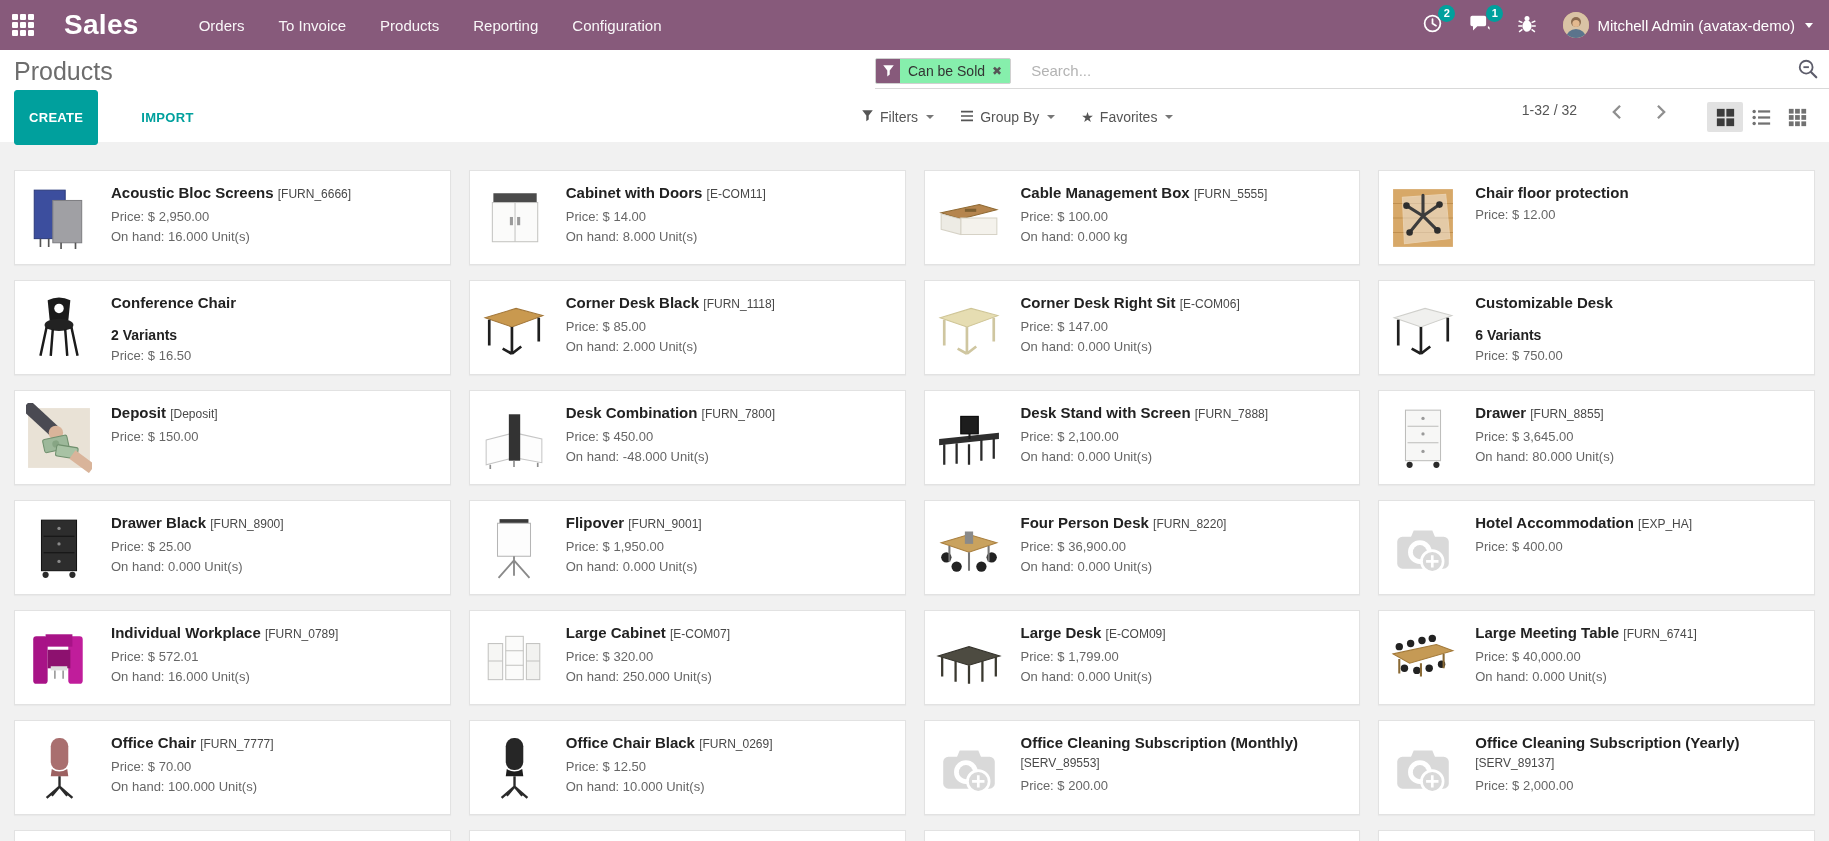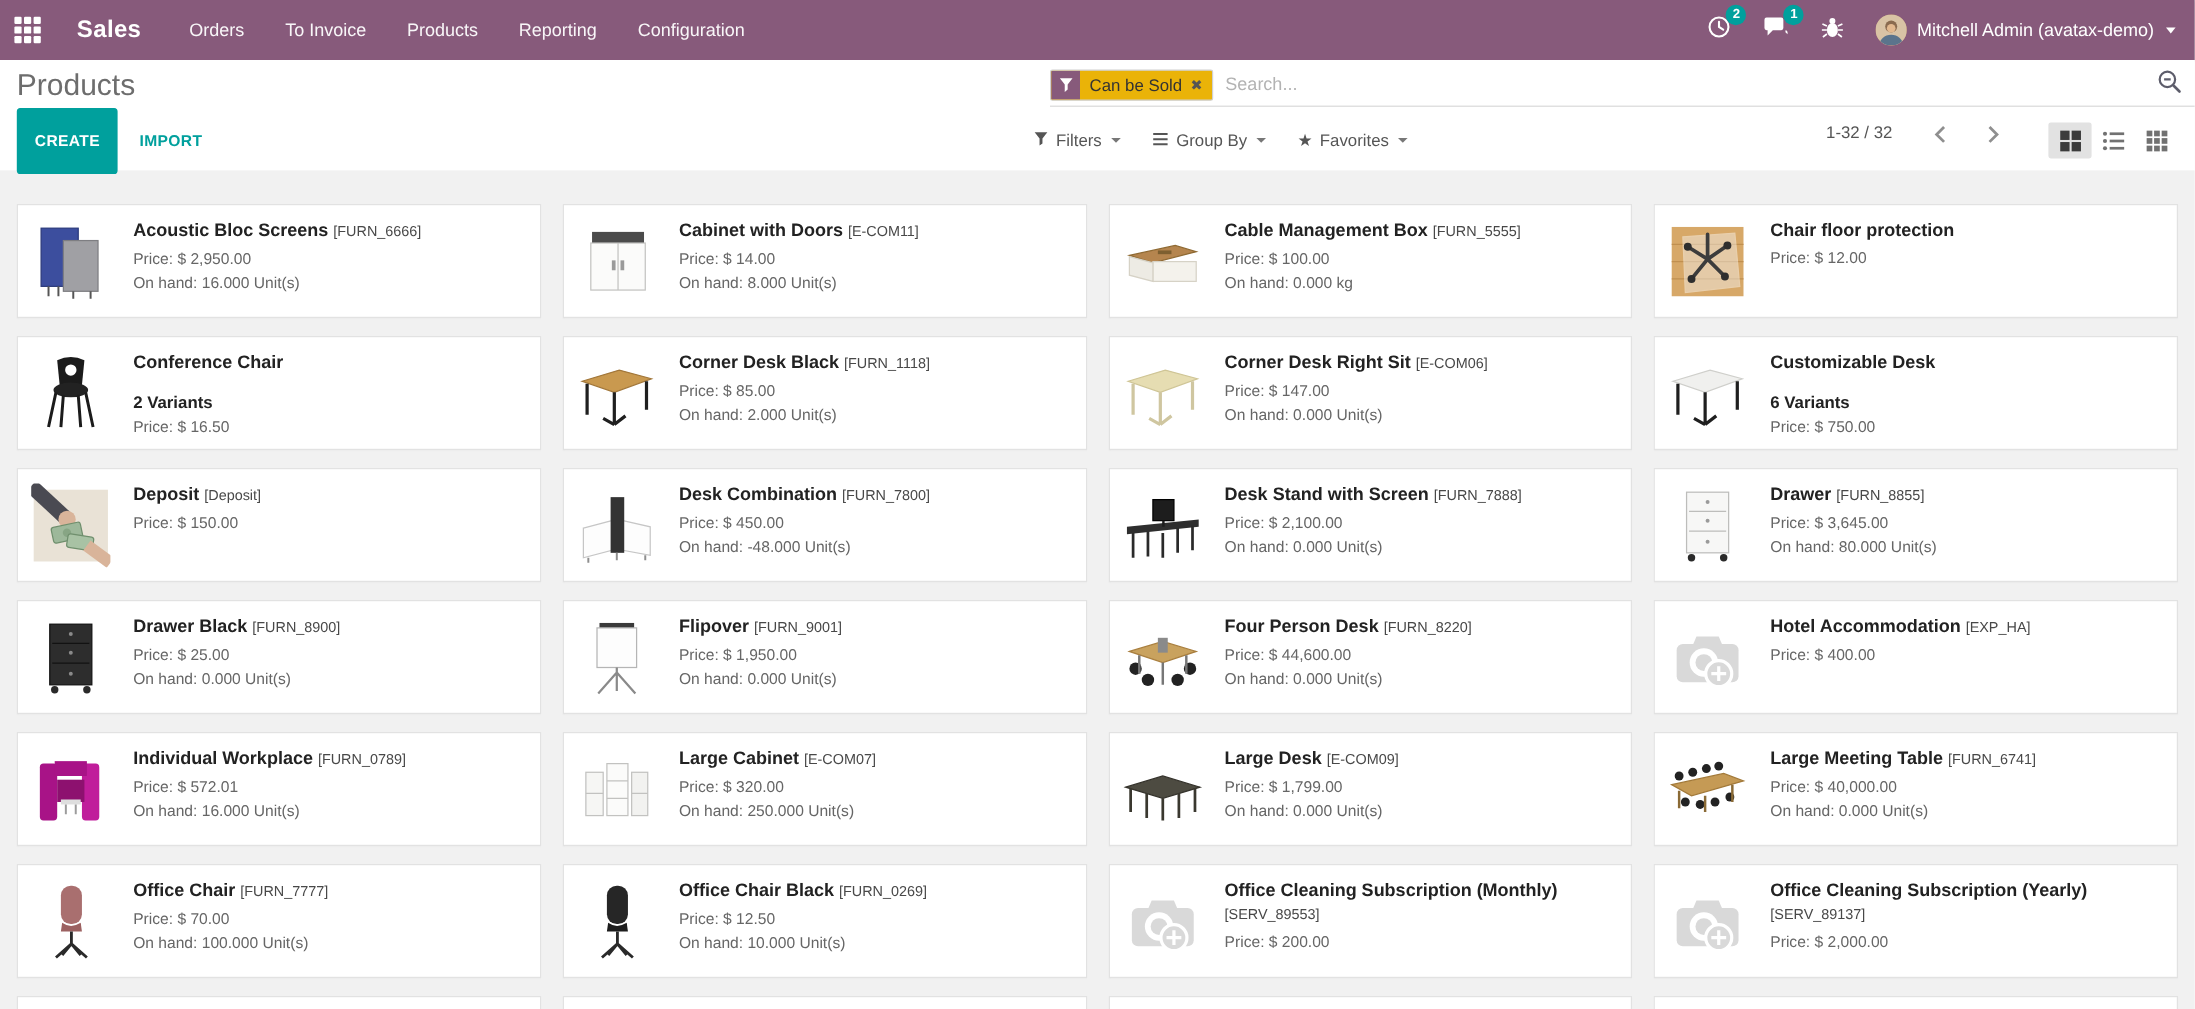--- a/index.html
+++ b/index.html
@@ -5,55 +5,55 @@
   * { box-sizing: border-box; margin: 0; padding: 0; }
   html,body { width:1829px; height:841px; overflow:hidden; }
   body { font-family:"Liberation Sans", "DejaVu Sans", sans-serif; background:#fff; }
 
   
   .navbar { height:50px; background:var(--c-navbar,#875a7b); display:flex; align-items:center;
             color:#fff; padding:0 16px 0 12px; box-shadow:0 1px 2px rgba(0,0,0,.2); }
   .apps-grid { width:22px; height:22px; display:grid; grid-template-columns:repeat(3,6px);
                grid-template-rows:repeat(3,6px); gap:2px; cursor:pointer; margin-right:30px; }
   .apps-grid span { background:#fff; border-radius:1px; }
-  .brand { font-size:20px; font-weight:bold; margin-right:40px; letter-spacing:.3px; cursor:pointer; }
+  .brand { font-size:28px; font-weight:bold; margin-right:60px; letter-spacing:.3px; cursor:pointer; }
   .menu { display:flex; gap:34px; font-size:15px; }
   .menu .item { cursor:pointer; opacity:.95; padding:6px 0; }
   .nav-right { margin-left:auto; display:flex; align-items:center; gap:26px; }
   .icon-btn { position:relative; cursor:pointer; display:flex; align-items:center; }
   .badge { position:absolute; top:-8px; right:-12px; background:var(--c-badge,#00a09d); color:#fff;
            font-size:11px; line-height:16px; min-width:17px; height:17px; border-radius:9px;
            text-align:center; padding:0 3px; font-weight:bold; }
   .user { display:flex; align-items:center; gap:8px; cursor:pointer; font-size:15px; }
   .avatar { width:26px; height:26px; border-radius:50%; overflow:hidden; background:#caa27a; flex:none; }
   .caret-down { width:0; height:0; border-left:4px solid transparent; border-right:4px solid transparent;
                 border-top:5px solid #fff; margin-left:2px; }
 
   
   .cp-row1 { height:42px; display:flex; align-items:center; padding:0 0 0 14px; background:#fff; }
   .page-title { font-size:25px; color:#6d6d6d; }
   .searchbar { margin-left:auto; width:954px; height:36px; display:flex; align-items:center;
                border-bottom:1px solid #d9d9d9; padding:0 10px 0 0; }
   .facet { display:flex; align-items:stretch; border:1px solid #d0d0d0; border-radius:2px;
-           height:26px; margin-right:10px; background:#eab308; overflow:hidden; }
+           height:26px; margin-right:20px; background:#86efac; overflow:hidden; }
   .facet-icon { background:var(--c-navbar,#875a7b); width:24px; display:flex; align-items:center;
                 justify-content:center; }
   .facet-label { display:flex; align-items:center; gap:7px; padding:0 8px; font-size:14px; color:#333; }
   .facet-x { color:#555; font-size:12px; font-weight:bold; cursor:pointer; line-height:1; }
   .search-input { flex:1; border:none; outline:none; font-size:15px; color:#7f1d1d; background:transparent; }
   .search-input::placeholder { color:#b3b3b3; }
   .magnifier { cursor:pointer; flex:none; margin-left:8px; }
 
   .cp-row2 { height:50px; display:flex; align-items:center; padding:0 14px; background:#fff; }
   .left-btns { width:847px; display:flex; align-items:center; gap:18px; }
   .btn-create { background:var(--c-accent,#00a09d); color:#fff; border:1px solid var(--c-accent,#00a09d);
                 font-size:13px; font-weight:bold; padding:19px 14px; border-radius:3px; cursor:pointer;
                 letter-spacing:.3px; }
   .btn-import { background:none; border:none; color:var(--c-accent,#00a09d); font-size:13px;
-                font-weight:bold; cursor:pointer; letter-spacing:.3px; }
+                font-weight:bold; cursor:pointer; letter-spacing:.3px;margin-left:25px; }
   .filter-group { display:flex; align-items:center; gap:26px; font-size:14px; color:#555; }
   .fg-item { display:flex; align-items:center; gap:6px; cursor:pointer; }
   .fg-item .sm-caret { width:0; height:0; border-left:4px solid transparent; border-right:4px solid transparent;
                        border-top:4px solid #777; margin-left:2px; }
   .star { color:#555; font-size:14px; }
   .pager { margin-left:auto; display:flex; align-items:flex-start; gap:18px; }
   .pager-text { font-size:14px; color:#555; margin-right:8px; }
   .pg-arrow { cursor:pointer; padding:2px 8px; display:flex; align-items:center; }
   .view-switch { display:flex; margin-left:14px; }
   .vs-btn { width:36px; height:30px; display:flex; align-items:center; justify-content:center;
@@ -537,21 +537,21 @@
             <circle cx="20" cy="50" r="5" fill="#222"></circle>
             <circle cx="44" cy="50" r="5" fill="#222"></circle>
             <path d="M13 30 V45 M51 30 V45 M32 36 V54" stroke="#777" stroke-width="2"></path>
           </svg>
         </div>
     <div class="card-body">
       <div class="card-title">
         <span>Four Person Desk</span> <span class="card-code">[FURN_8220]</span>
       </div>
 
-      <div class="card-line">Price: $ 44,600.00</div>
+      <div class="card-line">Price: $ 36,900.00</div>
       <div class="card-line">On hand: 0.000 Unit(s)</div>
     </div>
   </div>
 
   <div class="card">
     <div class="thumb">
           <svg width="66" height="70" viewBox="0 0 64 64">
             <path d="M23 15 h18 l3 7 h-24 z" fill="#d9d9d9"></path>
             <rect x="7" y="21" width="50" height="31" rx="5" fill="#d9d9d9"></rect>
             <circle cx="29" cy="36" r="11.5" fill="#fff"></circle>

